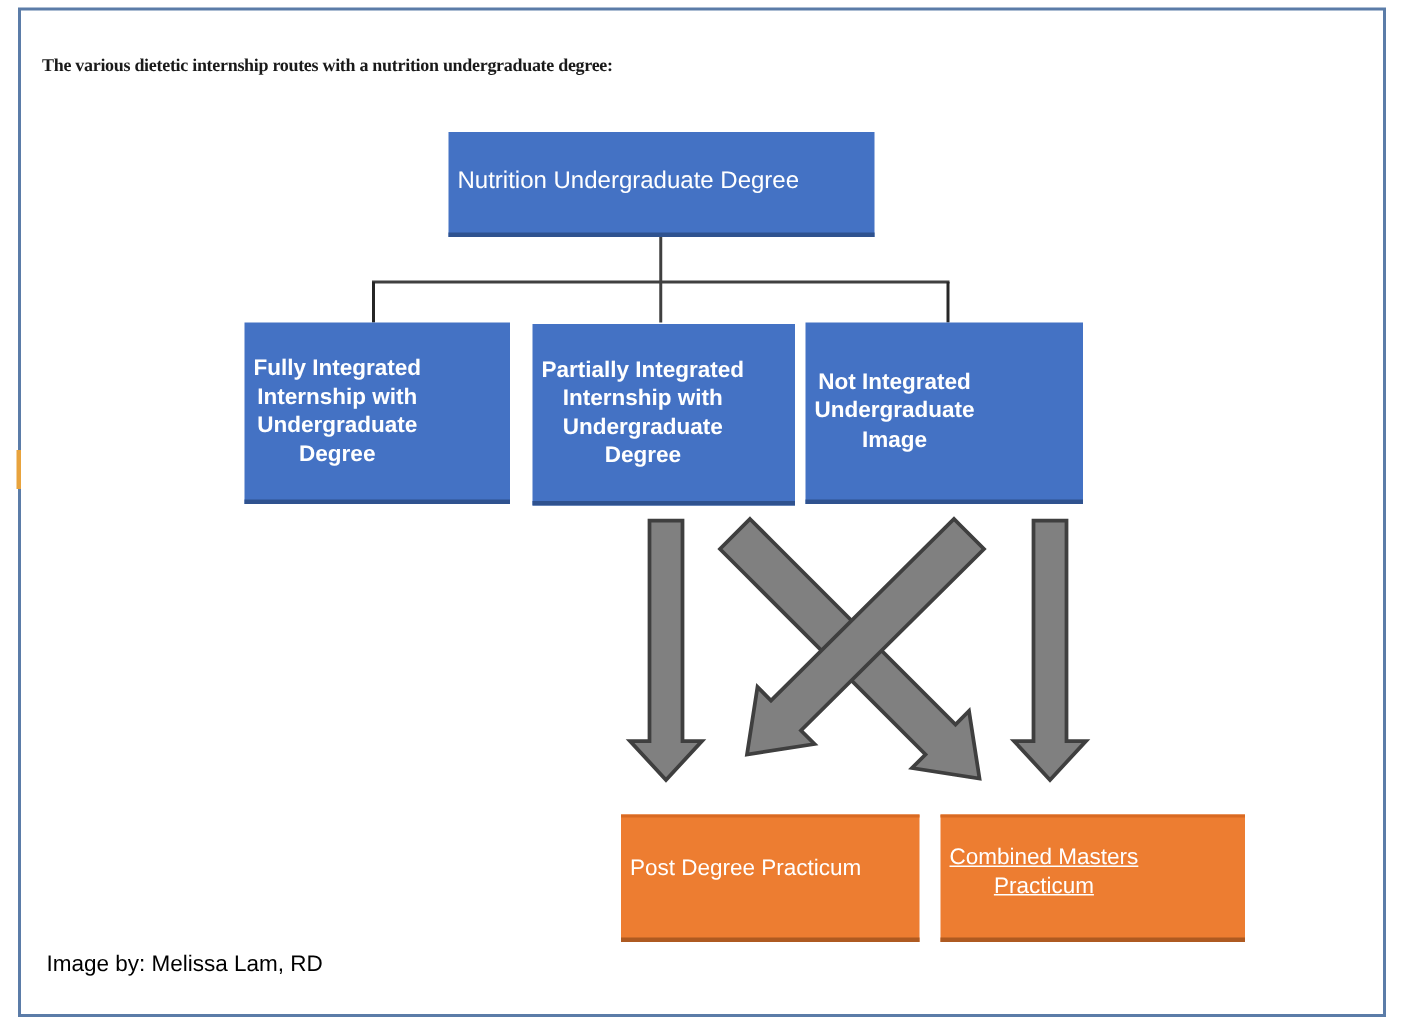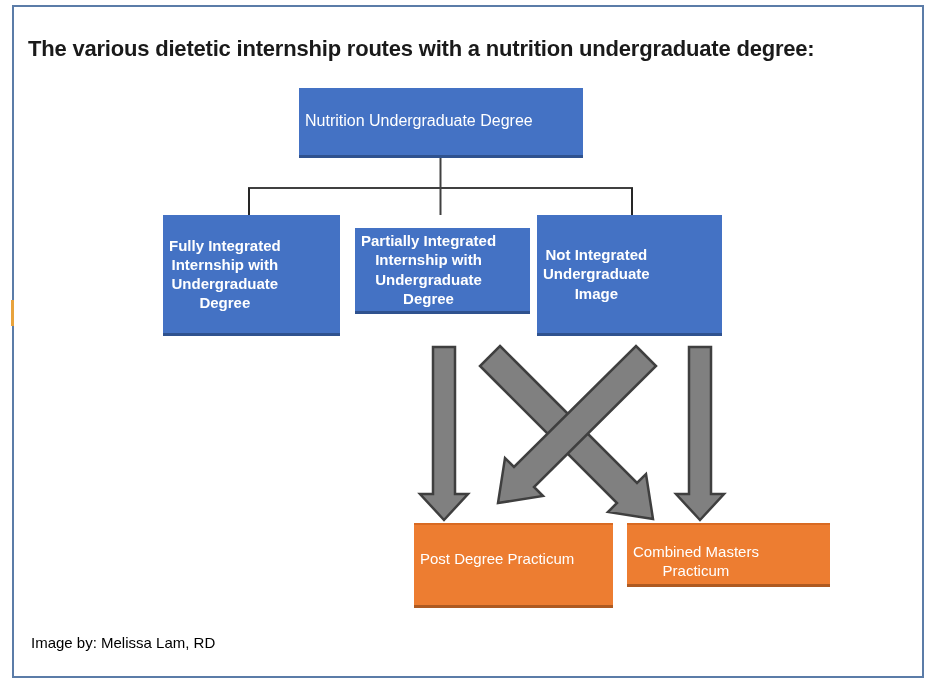--- a/index.html
+++ b/index.html
@@ -40,25 +40,26 @@
     top: 300px;
     width: 3px;
     height: 26px;
     background: #e8a33d;
   }
 
   #title {
     position: absolute;
     left: 28px;
     top: 36px;
-    font-size: 22px;
+    font-size: 12px;
     font-weight: bold;
     color: #1a1a1a;
     letter-spacing: -0.2px;
     white-space: nowrap;
+    font-family: Liberation Serif, serif;
   }
 
   #credit {
     position: absolute;
     left: 31px;
     top: 634px;
     font-size: 15px;
     color: #000000;
     white-space: nowrap;
   }
@@ -76,20 +77,21 @@
 
   .node-blue {
     background: #4472c4;
     border-bottom: 3px solid #2f528f;
   }
 
   .node-orange {
     background: #ed7d31;
     border-bottom: 3px solid #ae5a21;
     border-top: 2px solid #d96a22;
+    margin-top: 20px;
   }
 
   .node-text {
     display: block;
     white-space: pre-line;
   }
 
   
   #node-top {
     left: 299px;
@@ -103,23 +105,23 @@
   #node-fully {
     left: 163px;
     top: 215px;
     width: 177px;
     height: 121px;
     font-size: 15px;
     font-weight: bold;
   }
   #node-partially {
     left: 355px;
-    top: 228px;
+    top: 216px;
     width: 175px;
-    height: 86px;
+    height: 121px;
     font-size: 15px;
     font-weight: bold;
   }
   #node-not {
     left: 537px;
     top: 215px;
     width: 185px;
     height: 121px;
     font-size: 15px;
     font-weight: bold;
@@ -132,24 +134,25 @@
     width: 199px;
     height: 85px;
     font-size: 15px;
     align-items: flex-start;
     padding-top: 24px;
   }
   #node-combined {
     left: 627px;
     top: 523px;
     width: 203px;
-    height: 64px;
+    height: 85px;
     font-size: 15px;
     align-items: flex-start;
     padding-top: 17px;
+    text-decoration: underline;
   }
 
   
   #connectors, #arrows {
     position: absolute;
     left: 0;
     top: 0;
     width: 936px;
     height: 688px;
     pointer-events: none;

